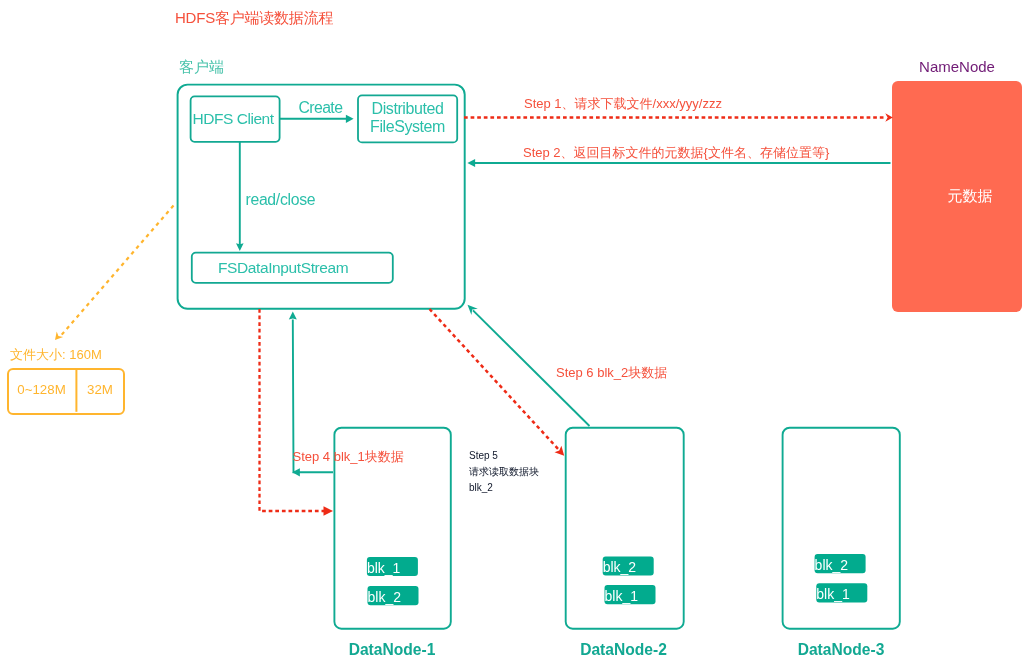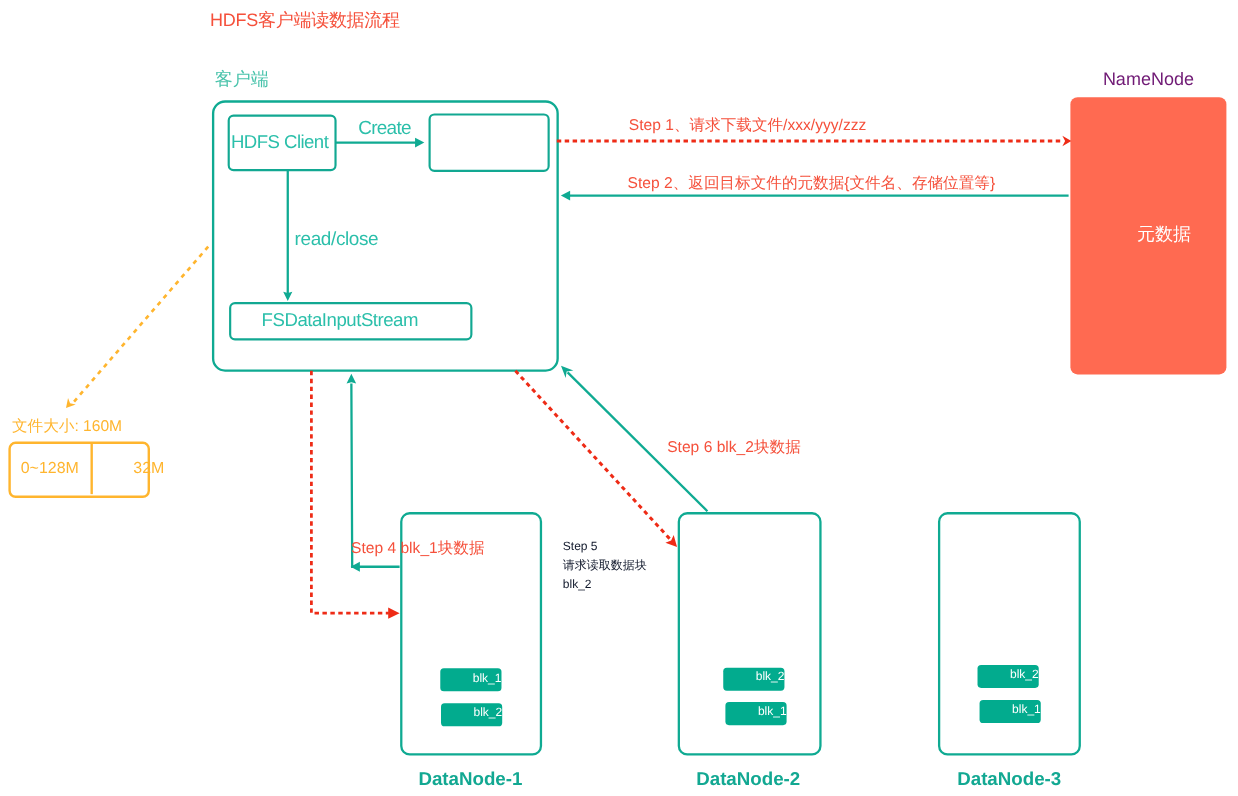--- a/index.html
+++ b/index.html
@@ -23,28 +23,28 @@
 
   .t-step1 {left:524px; top:97px;  font-size:13px; color:#f5503b;}
   .t-step2 {left:523px; top:145.5px; font-size:13px; color:#f5503b;}
   .t-step3 {left:197.5px; top:520px; font-size:13px; color:#f5503b; line-height:15.5px;}
   .t-step4 {left:292.5px; top:449.5px; font-size:13px; color:#f5503b;}
   .t-step5 {left:469px; top:448px; font-size:10px; color:#0f172a; line-height:16px;}
   .t-step6 {left:556px; top:365.5px; font-size:13px; color:#f5503b;}
 
   .t-fslabel {left:10px; top:347.5px; font-size:13px; color:#ffb52e;}
   .t-fspart1 {left:9.5px;  top:383px; width:64px; text-align:center; font-size:13.3px; color:#ffb52e;}
-  .t-fspart2 {left:76.5px; top:383px; width:47px; text-align:center; font-size:13.3px; color:#ffb52e;padding-left:24px;}
+  .t-fspart2 {left:76.5px; top:383px; width:47px; text-align:center; font-size:13.3px; color:#ffb52e;}
 
   .t-dnname {font-size:15.6px; font-weight:bold; color:#12a892; text-align:center;}
   .t-dn1 {left:333.5px; top:641.5px; width:117px;}
   .t-dn2 {left:565px; top:641.5px; width:117px;}
   .t-dn3 {left:782.5px; top:641.5px; width:117px;}
 
-  .chip {font-size:10px; color:#fff; text-align:right; width:51px;}
+  .chip {font-size:14px; color:#fff; text-align:left; width:51px;}
   .c1a {left:366.9px; top:560.5px;} .c1b {left:367.5px; top:589.7px;}
   .c2a {left:602.7px; top:560px;} .c2b {left:604.5px; top:588.7px;}
   .c3a {left:814.6px; top:557.7px;} .c3b {left:816.3px; top:586.9px;}
 </style>
 </head>
 <body>
 
 <div id="stage">
 
 <svg class="layer" viewBox="0 0 1032 663">
@@ -99,20 +99,21 @@
   <line x1="429.5" y1="309" x2="560.5" y2="451.6" stroke="#ee2b16" stroke-width="2.5" stroke-dasharray="3.6 3.3"></line>
   <path d="M 564.2 455.8 L 554.5 452.2 L 559.3 450.4 L 561.4 445.8 Z" fill="#ee2b16"></path>
 
   <line x1="589.5" y1="426" x2="473.0" y2="310.3" stroke="#0faa92" stroke-width="1.9"></line>
   <path d="M 467.5 304.8 L 477.8 308.7 L 472.2 309.5 L 471.4 315.0 Z" fill="#0faa92"></path>
 </svg>
 
 <div class="lbl t-title">HDFS客户端读数据流程</div>
 <div class="lbl t-clientcap">客户端</div>
 <div class="lbl t-hdfsclient">HDFS Client</div>
+<div class="lbl t-dfs"><span>Distributed</span><br><span>FileSystem</span></div>
 <div class="lbl t-create">Create</div>
 <div class="lbl t-readclose">read/close</div>
 <div class="lbl t-fsdis">FSDataInputStream</div>
 
 <div class="lbl t-nntitle">NameNode</div>
 <div class="lbl t-nnbody">元数据</div>
 
 <div class="lbl t-step1">Step 1、请求下载文件/xxx/yyy/zzz</div>
 <div class="lbl t-step2">Step 2、返回目标文件的元数据{文件名、存储位置等}</div>
 <div class="lbl t-step4">Step 4 blk_1块数据</div>

